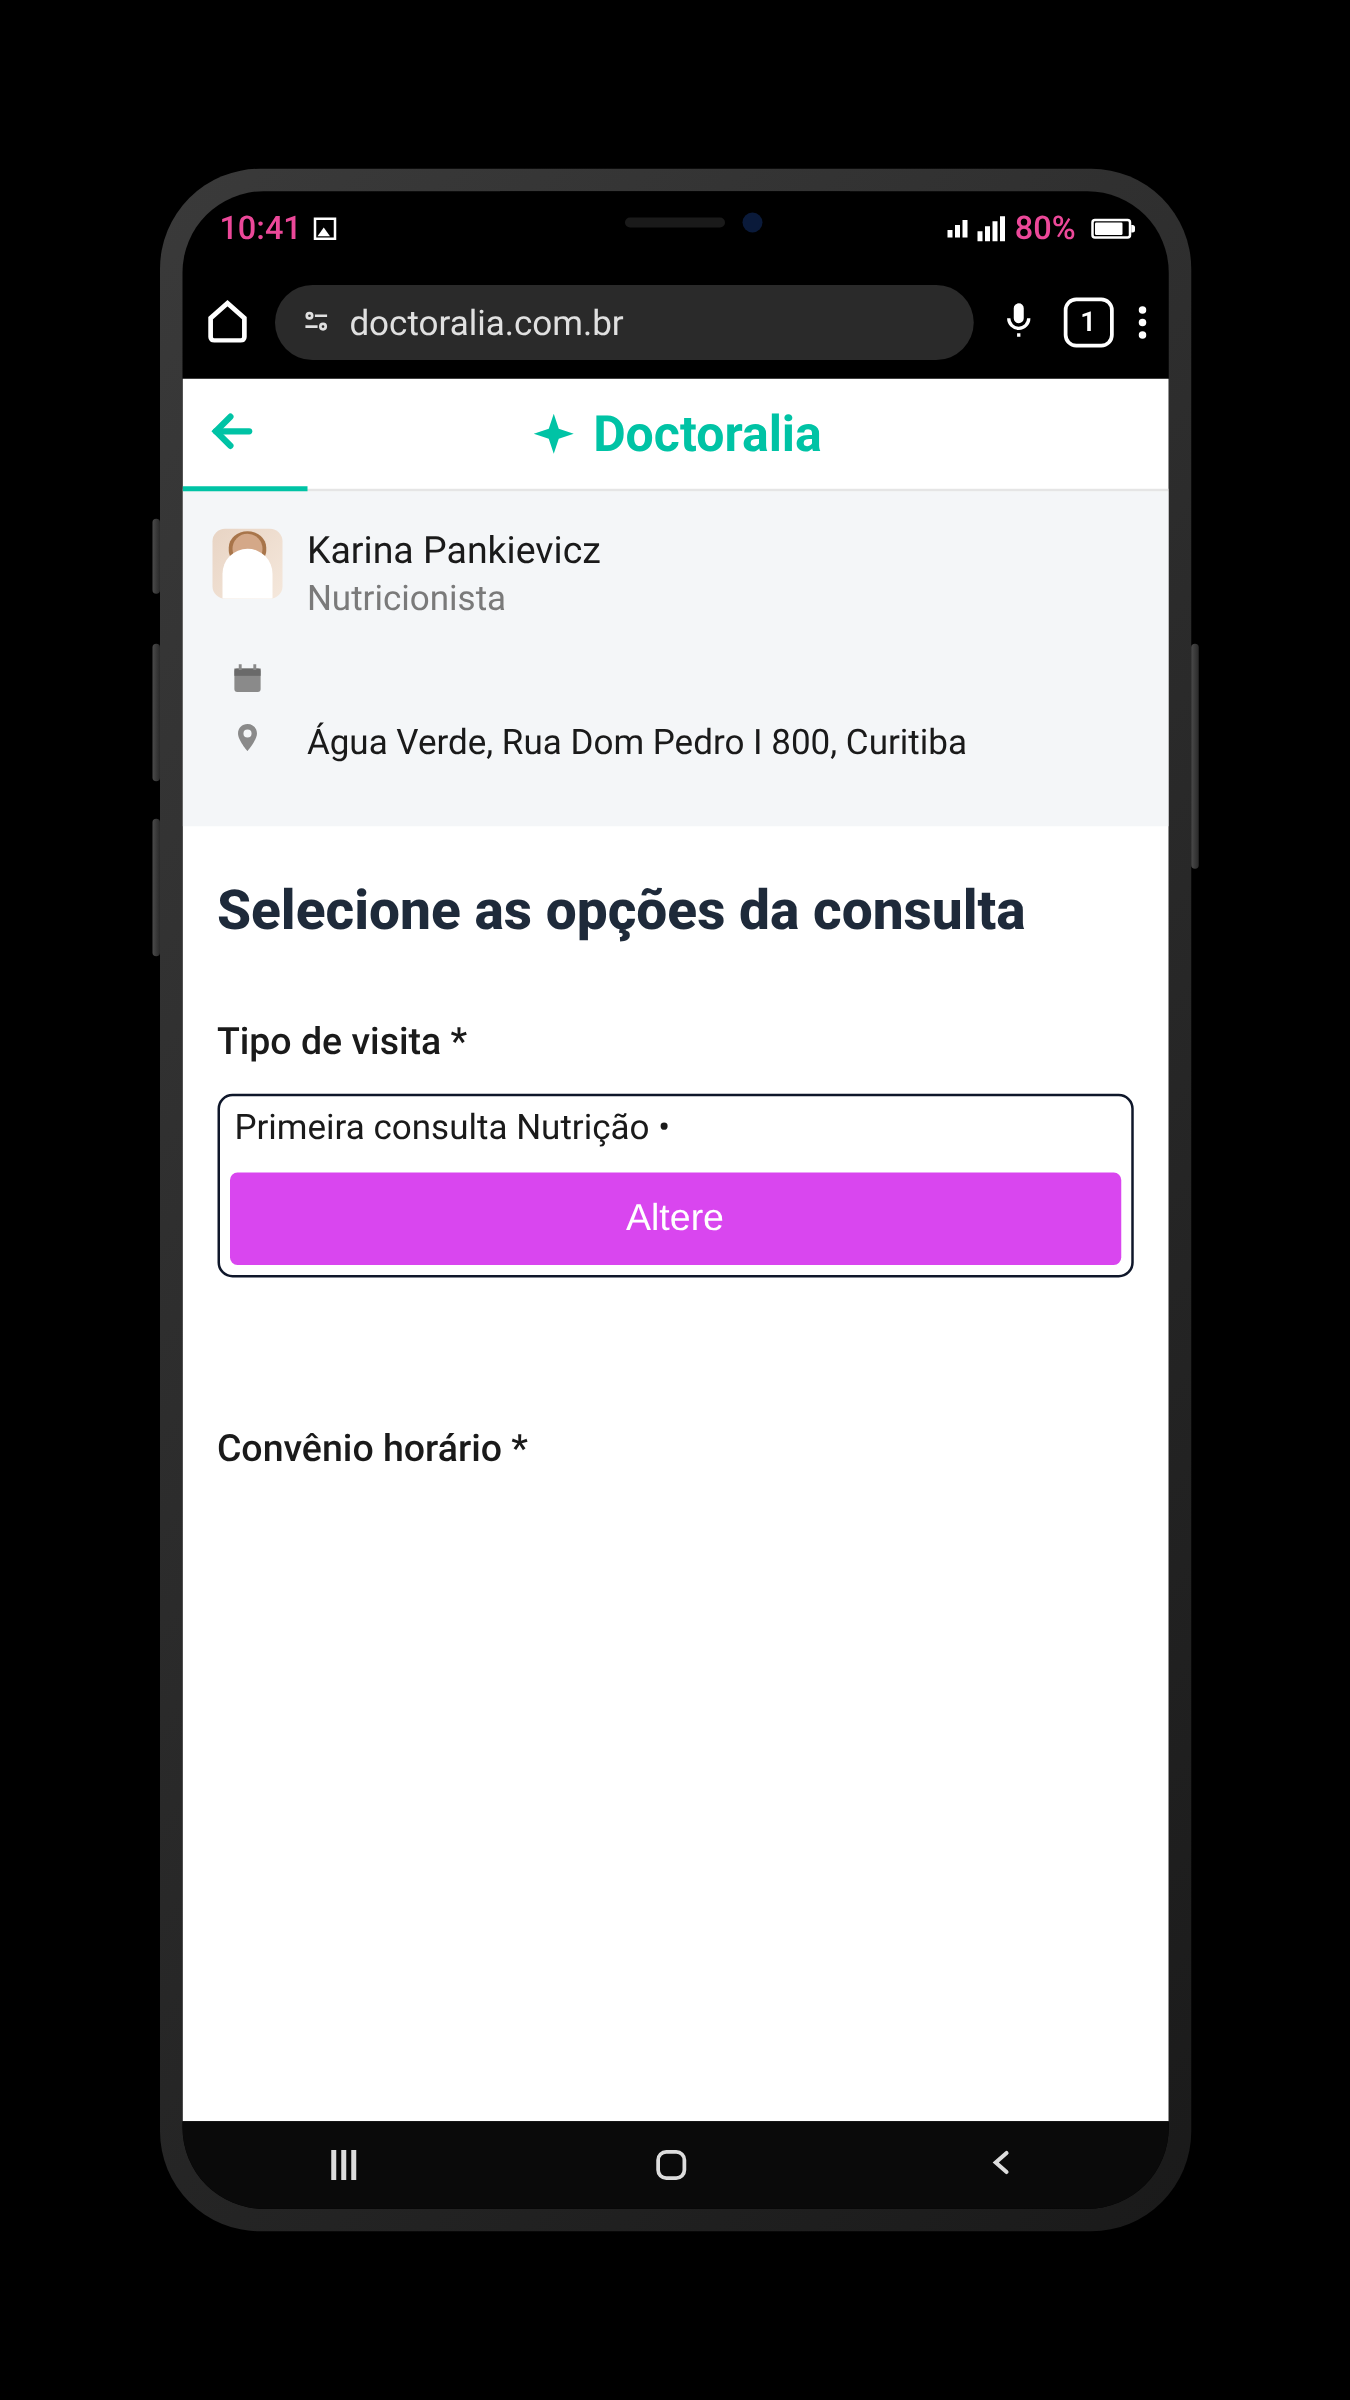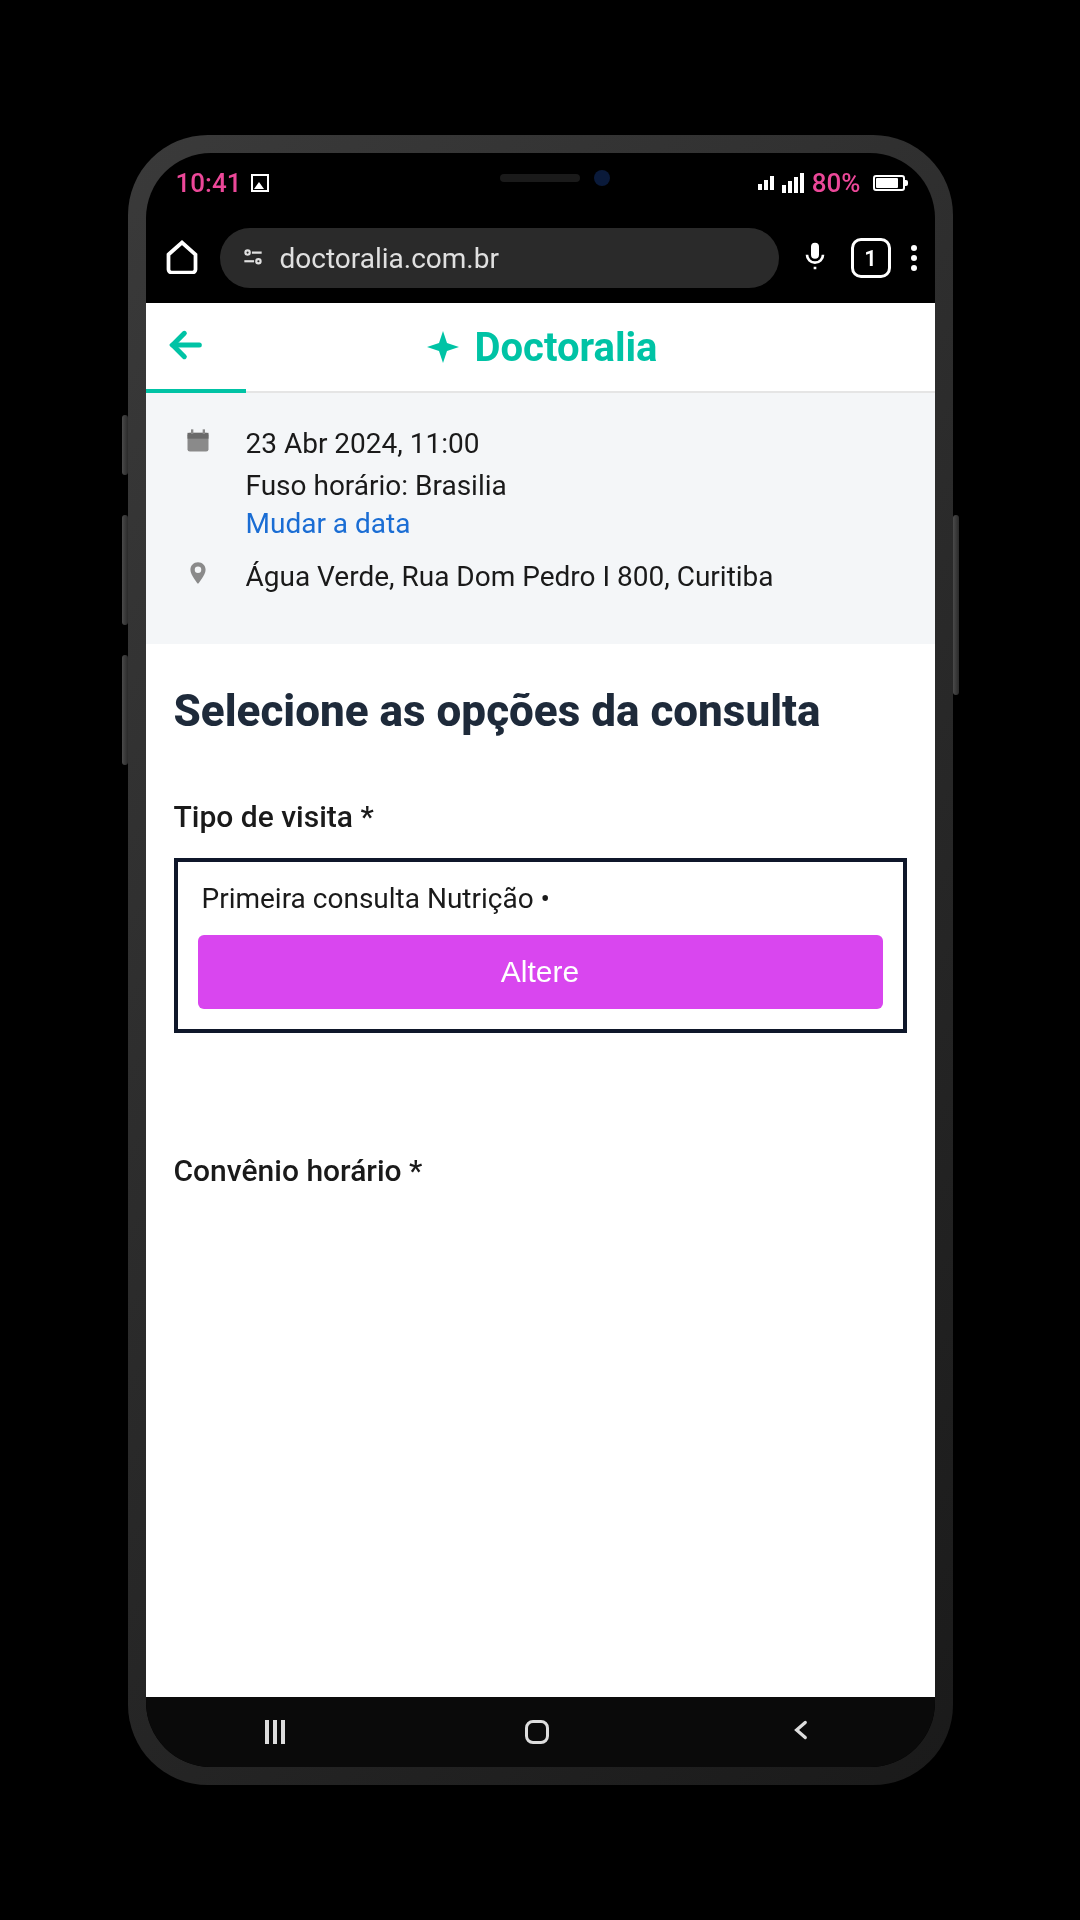--- a/index.html
+++ b/index.html
@@ -272,23 +272,23 @@
       line-height: 1.25;
       margin-bottom: 60px;
     }
     .field-label {
       font-size: 30px;
       color: #1a1a1a;
       font-weight: 500;
       margin-bottom: 24px;
     }
     .visit-box {
-      border: 4px solid #0f172a;
-      border-radius: 0;
-      padding: 20px;
+      border: 2px solid #0f172a;
+      border-radius: 12px;
+      padding: 8px;
     }
     .visit-type-text {
       font-size: 28px;
       color: #1a1a1a;
       margin-bottom: 20px;
       padding-left: 4px;
     }
     .altere-btn {
       width: 100%;
       background: #d946ef;
@@ -420,35 +420,41 @@
           <span class="brand-icon">
             <svg width="40" height="40" viewBox="0 0 40 40">
                 <path d="M20 4 L24 16 L36 20 L24 24 L20 36 L16 24 L4 20 L16 16 Z" fill="#00c3a5"></path>
               </svg>
           </span>
           <span>Doctoralia</span>
         </div>
       </div>
 
       <div class="info-section">
+        <div class="doctor-row">
+          <div class="avatar">
+            <div class="avatar-hair"></div>
+            <div class="avatar-head"></div>
+            <div class="avatar-figure"></div>
+          </div>
+          <div>
+            <div class="doctor-name">Karina Pankievicz</div>
+            <div class="doctor-specialty">Nutricionista</div>
+          </div>
+        </div>
 
         <div class="info-row">
           <div class="info-icon">
             <svg width="28" height="28" viewBox="0 0 24 24" fill="#8a8a8a">
                 <rect x="3" y="5" width="18" height="16" rx="2"></rect>
                 <rect x="3" y="5" width="18" height="5" fill="#6a6a6a"></rect>
                 <line x1="7" y1="2" x2="7" y2="6" stroke="#8a8a8a" stroke-width="2"></line>
                 <line x1="17" y1="2" x2="17" y2="6" stroke="#8a8a8a" stroke-width="2"></line>
               </svg>
           </div>
-          <div>
-            <div class="info-text">23 Abr 2024, 11:00</div>
-            <div class="info-text secondary">Fuso horário: Brasilia</div>
-            <div class="link-text">Mudar a data</div>
-          </div>
         </div>
 
         <div class="info-row">
           <div class="info-icon">
             <svg width="26" height="26" viewBox="0 0 24 24" fill="#8a8a8a">
                 <path d="M12 2C8 2 5 5 5 9c0 5 7 13 7 13s7-8 7-13c0-4-3-7-7-7zm0 10a3 3 0 110-6 3 3 0 010 6z"></path>
               </svg>
           </div>
           <div class="info-text">Água Verde, Rua Dom Pedro I 800, Curitiba</div>
         </div>

